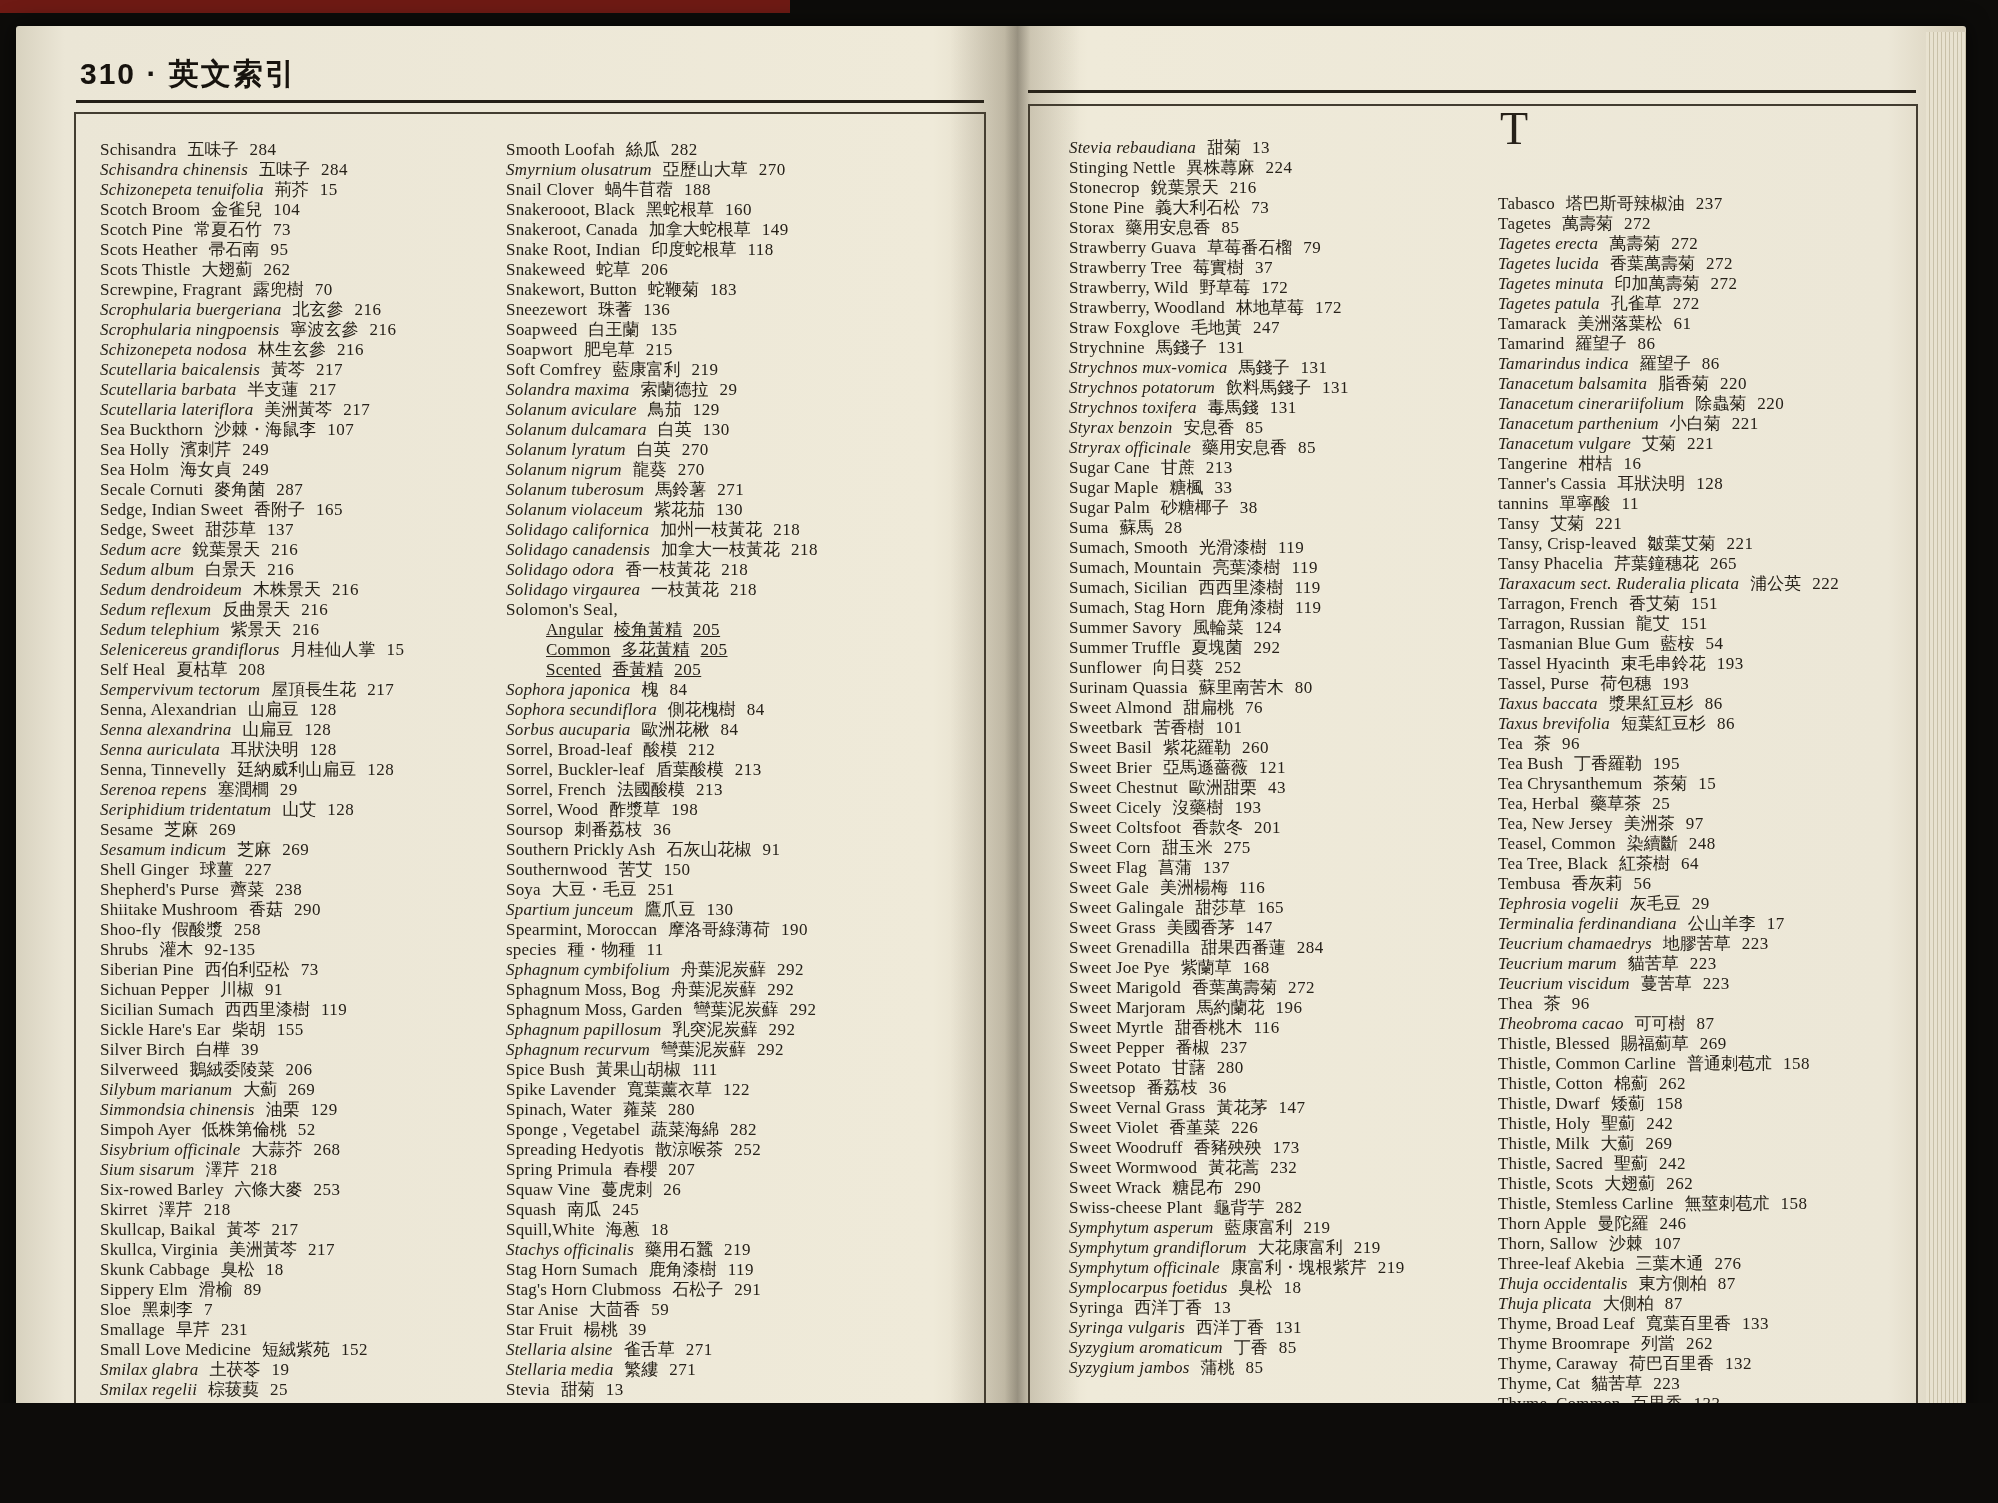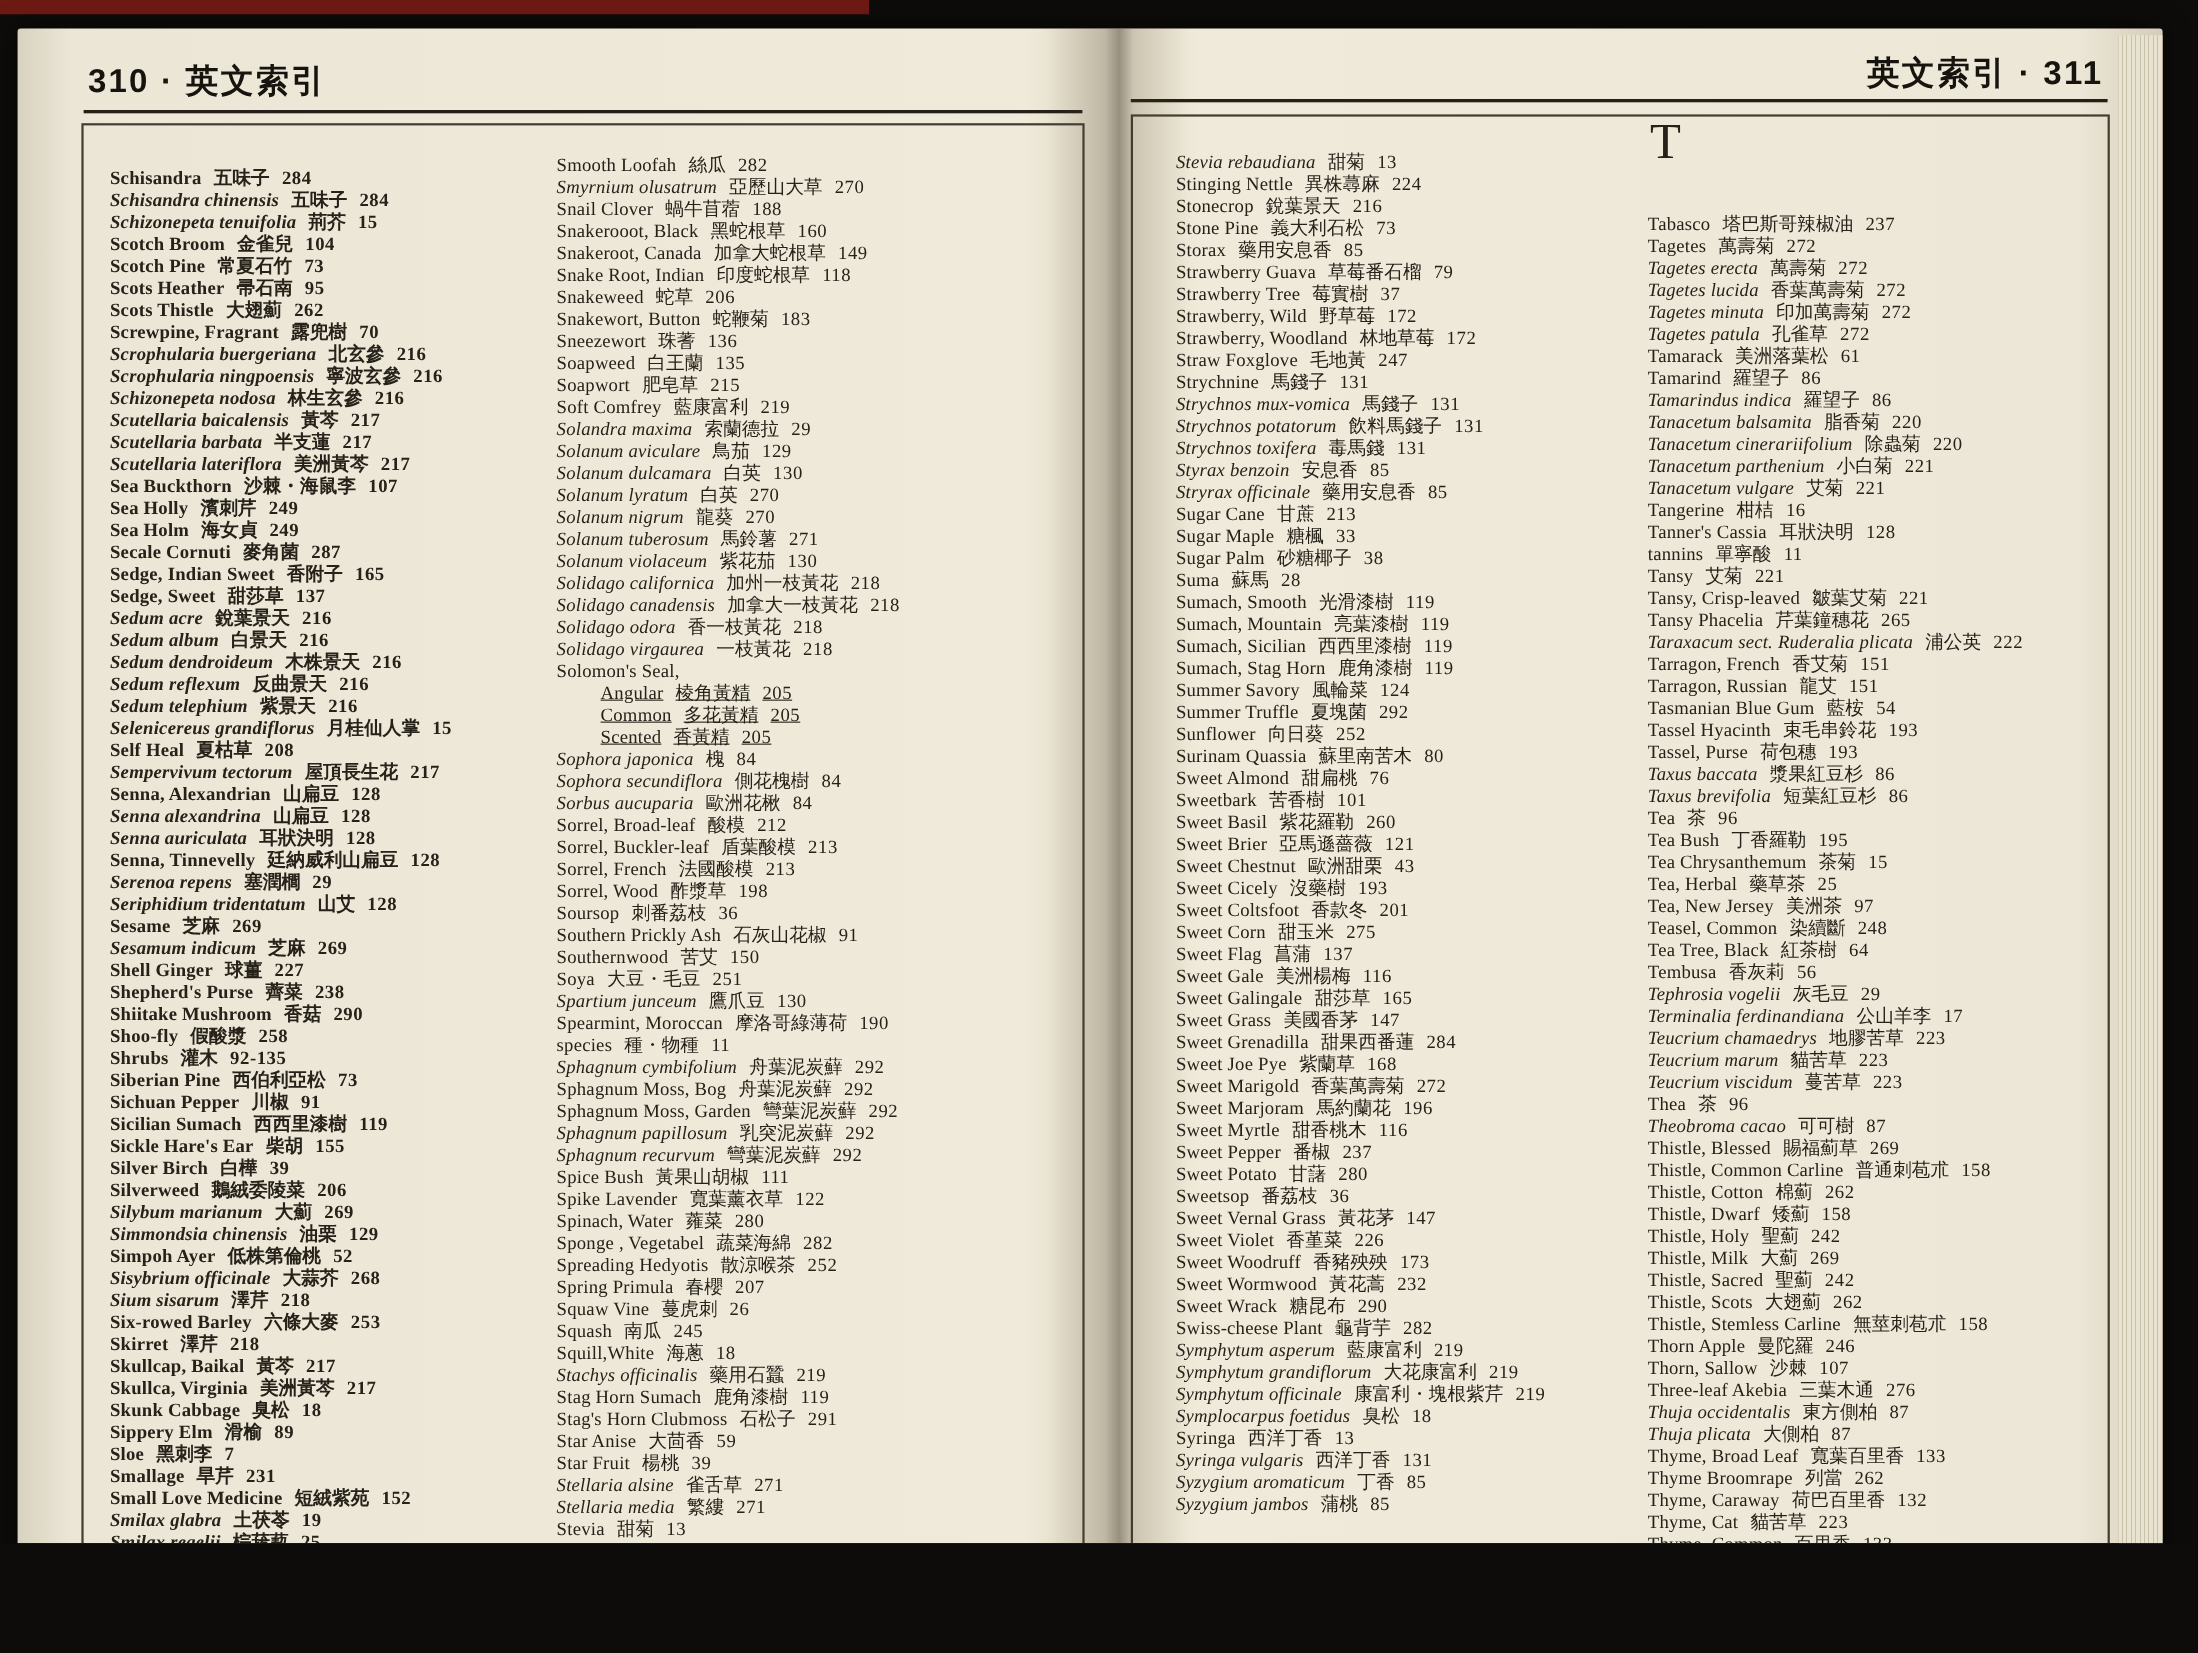--- a/index.html
+++ b/index.html
@@ -27,21 +27,21 @@
   .frame{position:absolute;border:2px solid #433d31;}
   #frame-left{left:74px;top:112px;width:908px;height:1320px;}
   #frame-right{left:1028px;top:104px;width:886px;height:1320px;}
   .col{position:absolute;font-size:17px;color:#262119;white-space:nowrap;}
   .entry{height:20px;line-height:20px;}
   .entry.ind{padding-left:40px;text-decoration:underline;}
   .en{letter-spacing:.2px;}
   .en.it{font-style:italic;}
   .zh{margin-left:11px;}
   .pg{margin-left:11px;letter-spacing:.5px;}
-  #col1{left:100px;top:152px;font-weight:bold;}
+  #col1{left:100px;top:140px;}
   #col2{left:506px;top:140px;}
   #col3{left:1069px;top:138px;}
   #col4{left:1498px;top:172px;margin-top:22px;}
   #section-letter{position:absolute;left:1500px;top:102px;font-size:46px;color:#262119;
                   font-family:"Liberation Serif","DejaVu Serif",serif;}
 </style>
 </head>
 <body>
 
 <div id="stage">
@@ -49,21 +49,20 @@
   <div id="red-bottom" class="red-strip"></div>
 
   <div id="spread"></div>
   <div id="page-edges"></div>
   <div id="edge-bottom"></div>
 
   <div id="hdr-left" class="hdr">310 · 英文索引</div>
   <div id="rule-left" class="rule"></div>
   <div id="frame-left" class="frame"></div>
 
-  <div id="hdr-right" class="hdr">英文索引 · 311</div>
   <div id="rule-right" class="rule"></div>
   <div id="frame-right" class="frame"></div>
 
   <div id="col1" class="col">
       <div class="entry"><span class="en">Schisandra</span><span class="zh">五味子</span><span class="pg">284</span></div>
       <div class="entry"><span class="en it">Schisandra chinensis</span><span class="zh">五味子</span><span class="pg">284</span></div>
       <div class="entry"><span class="en it">Schizonepeta tenuifolia</span><span class="zh">荊芥</span><span class="pg">15</span></div>
       <div class="entry"><span class="en">Scotch Broom</span><span class="zh">金雀兒</span><span class="pg">104</span></div>
       <div class="entry"><span class="en">Scotch Pine</span><span class="zh">常夏石竹</span><span class="pg">73</span></div>
       <div class="entry"><span class="en">Scots Heather</span><span class="zh">帚石南</span><span class="pg">95</span></div>

